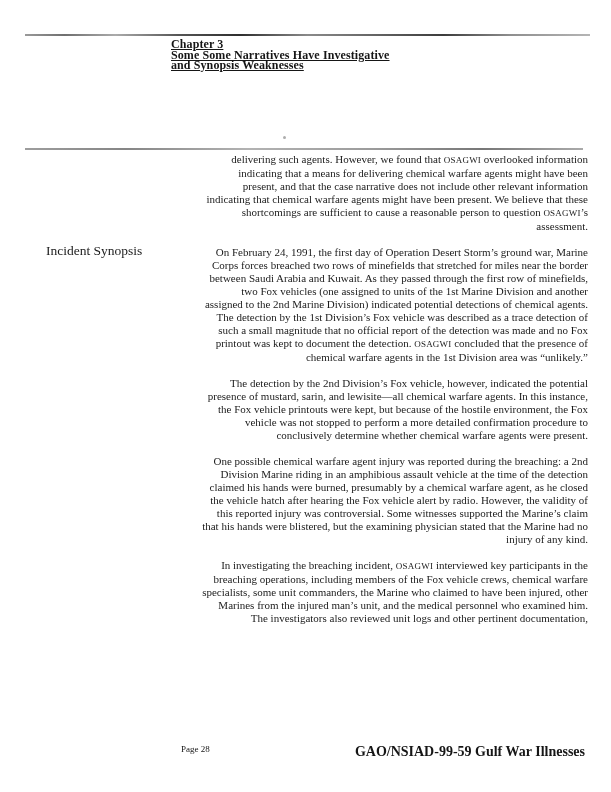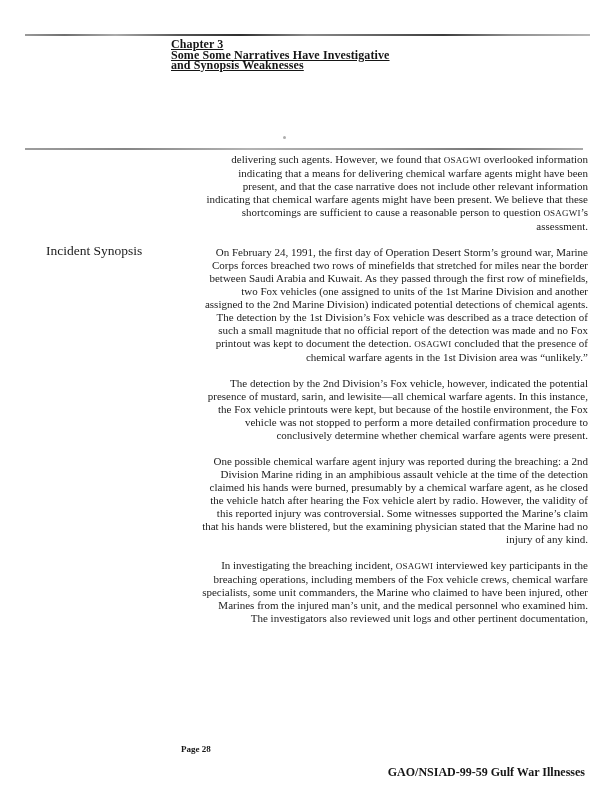--- a/index.html
+++ b/index.html
@@ -75,30 +75,29 @@
   }
   .body-col p {
     margin: 0 0 13px 0;
   }
   .sc { font-size: 82%; letter-spacing: 0.2px; }
   
   .footer-page {
     position: absolute;
     left: 181px; top: 744px;
     font-size: 9px;
-    font-weight: bold;
+    font-weight: normal;
     color: #161616;
   }
   .footer-report {
     position: absolute;
     right: 26px; top: 744px;
-    font-size: 12px;
+    font-size: 14px;
     font-weight: bold;
     color: #161616;
-    margin-top: 21px;
   }
 </style>
 </head>
 <body>
 
 <div class="page">
 
   <div class="rule-top"></div>
 
   <div class="chapter-header">

